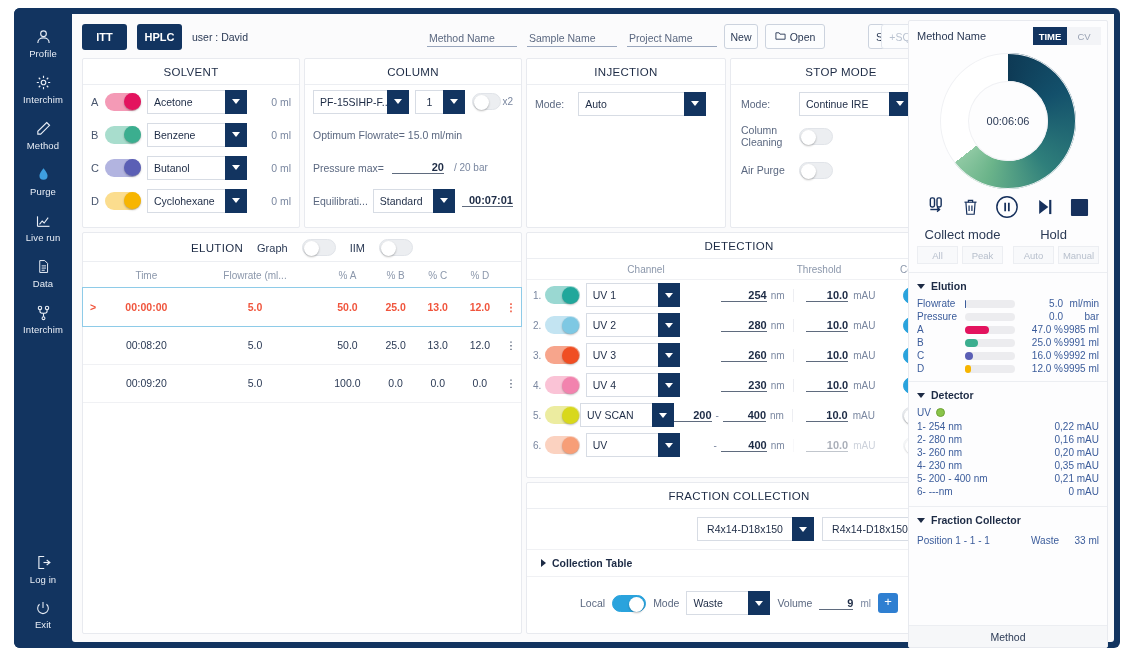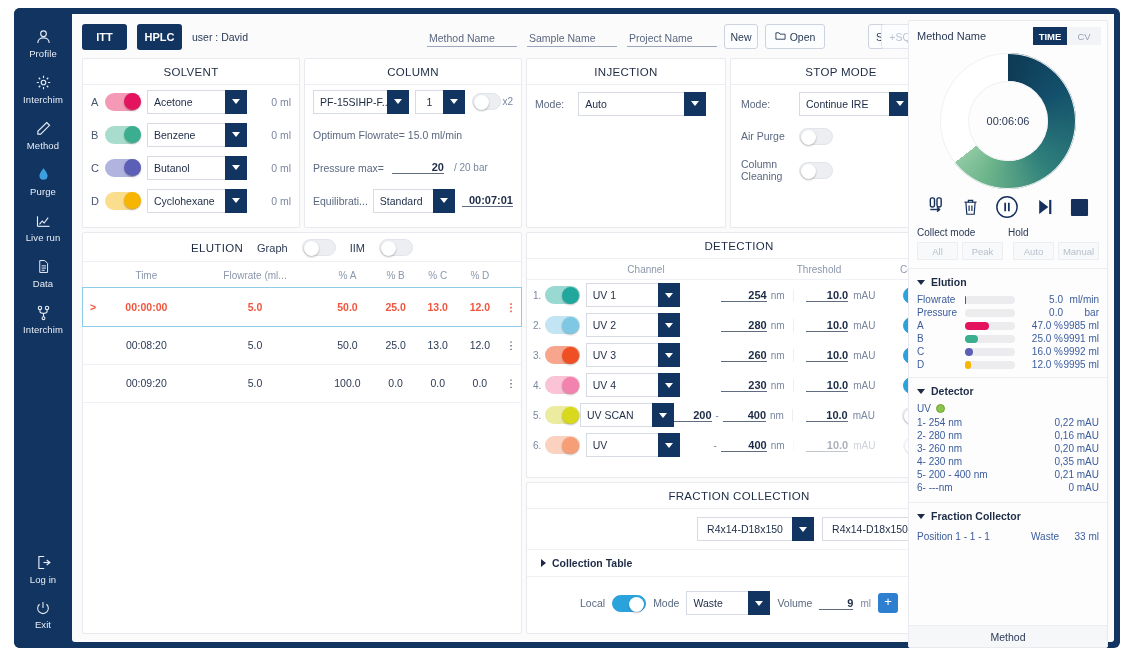--- a/index.html
+++ b/index.html
@@ -272,21 +272,21 @@
     position:absolute; left: 28px; top: 28px; width: 80px; height: 80px;
     background:#fdfdfe; border-radius:50%;
     display:flex; align-items:center; justify-content:center;
     box-shadow: inset 0 0 0 1px #f0f1f4;
   }
   .donut .hole span { font-size: 11px; color:#2b3a55; }
 
   .ctrlrow { display:flex; align-items:center; justify-content:space-around; padding: 6px 10px 0; }
   .ctrlrow .ci { cursor:pointer; }
   .modes { display:flex; padding: 4px 8px 0; }
-  .modes .m { flex:1; font-size: 10px; color:#2b3a55; }
+  .modes .m { flex:1; text-align:center; font-size: 13px; color:#2b3a55; }
   .modebtns { display:flex; padding: 4px 8px 0; gap: 4px; }
   .modebtns .mb {
     flex:1; height: 18px; border:1px solid #eceef2; background:#f8f9fb;
     font-size: 9.5px; color:#b8c0cd; display:flex; align-items:center; justify-content:center; cursor:pointer;
   }
   .acc {
     display:flex; align-items:center; gap:6px;
     padding: 7px 8px 5px; border-top:1px solid #eceef2;
   }
   .acc .tri { border-top: 5px solid #1d2b45; border-left:4px solid transparent; border-right:4px solid transparent; }
@@ -559,29 +559,29 @@
       <div class="stop-row" style="padding-top:3px">
         <span class="lbl">Mode:</span>
         <span class="sel">
           <span class="val" style="width:90px">Continue IRE</span>
           <span class="arrow">
                 <i></i>
               </span>
         </span>
       </div>
 
+      <div class="stop-row" style="align-items:center">
+        <span class="lbl" style="width:58px; line-height:12px">Column Cleaning</span>
+        <span class="toggle off-grey">
+              <span class="knob"></span>
+            </span>
+      </div>
+
       <div class="stop-row">
         <span class="lbl">Air Purge</span>
-        <span class="toggle off-grey">
-              <span class="knob"></span>
-            </span>
-      </div>
-
-      <div class="stop-row" style="align-items:center">
-        <span class="lbl" style="width:58px; line-height:12px">Column Cleaning</span>
         <span class="toggle off-grey">
               <span class="knob"></span>
             </span>
       </div>
     </div>
 
     <div class="card" id="card-elution">
       <div class="section-title-row">
         <span class="t">ELUTION</span>
         <span class="sub">Graph</span>

